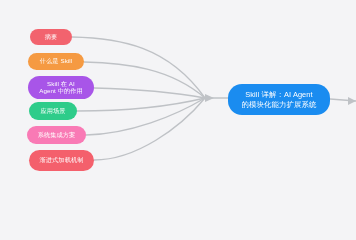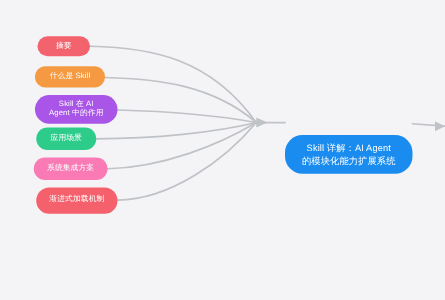--- a/index.html
+++ b/index.html
@@ -66,21 +66,21 @@
       <path d="M77,111 C124,111 172,106 205,98"></path>
       <path d="M86,135 C130,134 175,116 205,98"></path>
       <path d="M94,160 C136,160 180,128 205,98"></path>
       <path d="M205,98 L228,98"></path>
       <path d="M330,99 L356,101"></path>
     </g>
     <polygon points="205,94 214,98 205,102" fill="#bfc2c6"></polygon>
     <polygon points="348,97 356,101 348,105" fill="#bfc2c6"></polygon>
   </svg>
 
-  <div class="node root-node" style="left: 228px; top: 84px; width: 102px; height: 31px; background: rgb(26, 140, 240); color: rgb(255, 255, 255); margin-top: 24px;">Skill 详解：AI Agent
+  <div class="node root-node" style="left: 228px; top: 84px; width: 102px; height: 31px; background: rgb(26, 140, 240); color: rgb(255, 255, 255);">Skill 详解：AI Agent
 的模块化能力扩展系统</div>
 
   <div class="node branch-node" style="left: 30px; top: 29px; width: 42px; height: 16px; background: rgb(242, 99, 110); color: rgb(255, 255, 255);">摘要</div>
 
   <div class="node branch-node" style="left: 28px; top: 53px; width: 56px; height: 17px; background: rgb(245, 154, 66); color: rgb(255, 255, 255);">什么是 Skill</div>
 
   <div class="node branch-node" style="left: 28px; top: 76px; width: 66px; height: 23px; background: rgb(168, 85, 232); color: rgb(255, 255, 255);">Skill 在 AI
 Agent 中的作用</div>
 
   <div class="node branch-node" style="left: 29px; top: 102px; width: 48px; height: 18px; background: rgb(46, 204, 138); color: rgb(255, 255, 255);">应用场景</div>

